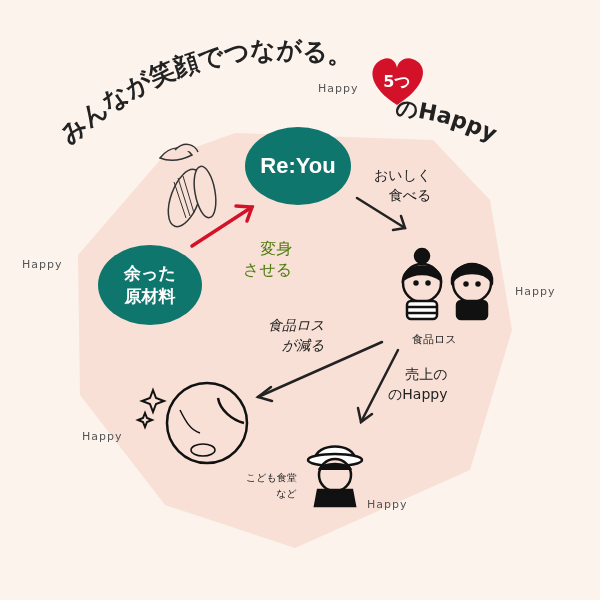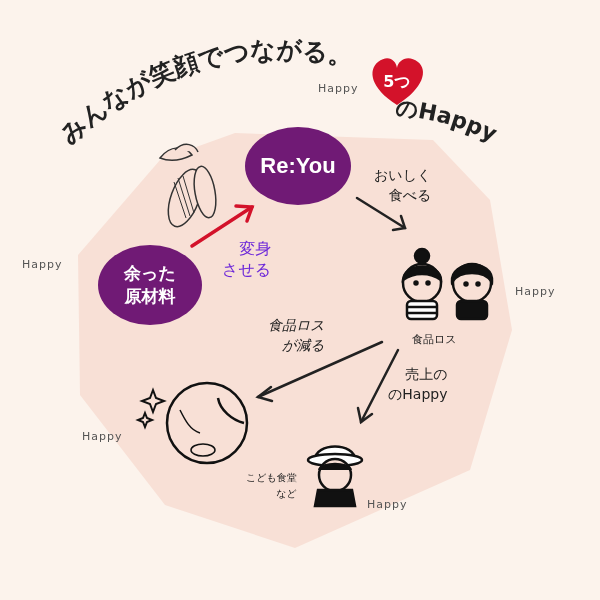--- a/index.html
+++ b/index.html
@@ -2,23 +2,23 @@
 <html><head>
 <meta charset="utf-8">
 <style>
   html, body { margin:0; padding:0; }
   body { width:600px; height:600px; background:#fcf3ec; position:relative; overflow:hidden;
          font-family:"DejaVu Sans", sans-serif; color:#222; }
   .abs { position:absolute; }
   #poly { position:absolute; left:0; top:0; width:600px; height:600px; }
   .title-arc { position:absolute; left:0; top:0; width:600px; height:600px; }
   .happy { position:absolute; font-family:"DejaVu Sans", sans-serif; font-size:11px; color:#555; letter-spacing:1px; }
-  .circle { position:absolute; border-radius:50%; background:#701a75; color:#fff; display:flex; align-items:center; justify-content:center; text-align:center; font-weight:bold; }
+  .circle { position:absolute; border-radius:50%; background:#0f766e; color:#fff; display:flex; align-items:center; justify-content:center; text-align:center; font-weight:bold; }
   .hand { font-family:"DejaVu Sans", sans-serif; color:#222; font-size:14px; line-height:20px; text-align:right; }
-  .red { color:#6d28d9; }
+  .red { color:#4d7c0f;margin-left:21px; }
 </style>
 </head>
 <body>
 
 <svg id="poly" viewBox="0 0 600 600">
   <polygon points="235,133 433,140 490,200 512,330 470,470 295,548 165,505 80,395 78,255 160,160" fill="#f8e0d6"></polygon>
 </svg>
 
 <svg class="title-arc" viewBox="0 0 600 600">
   <defs>

